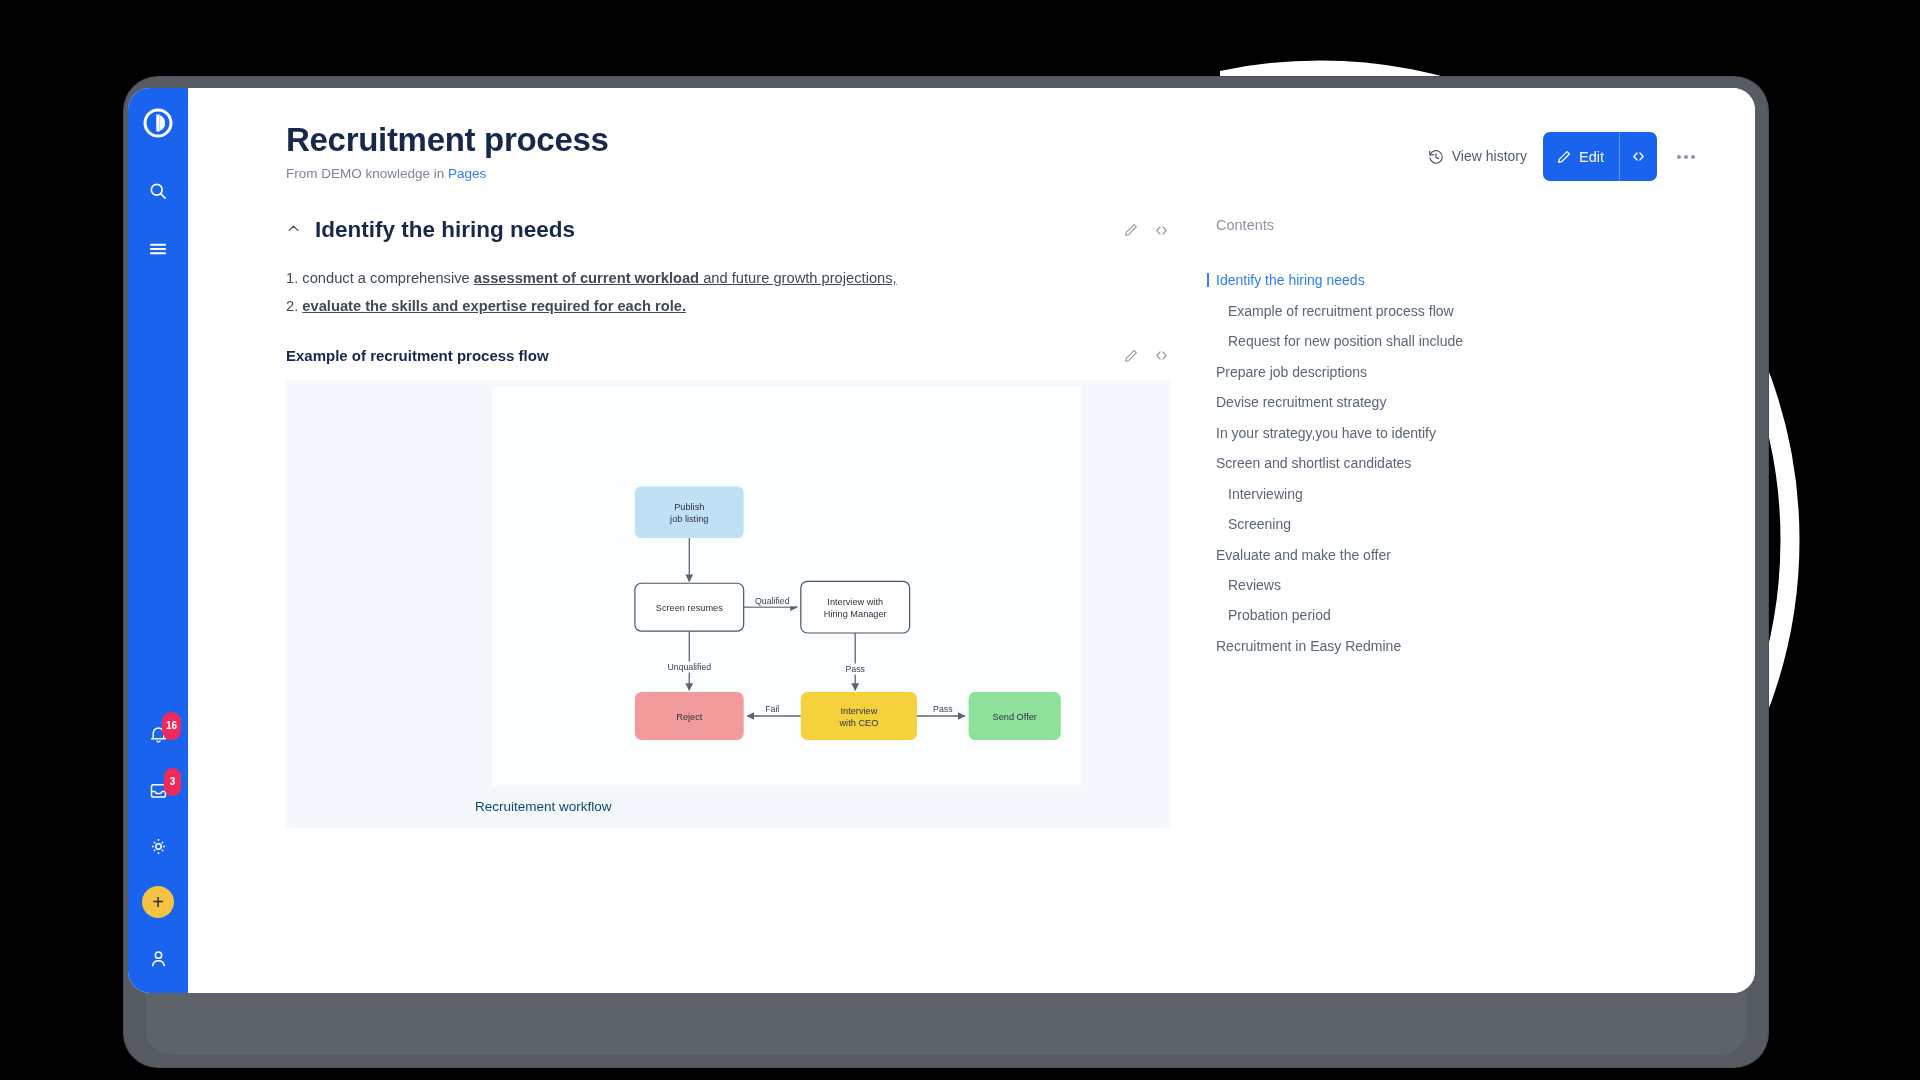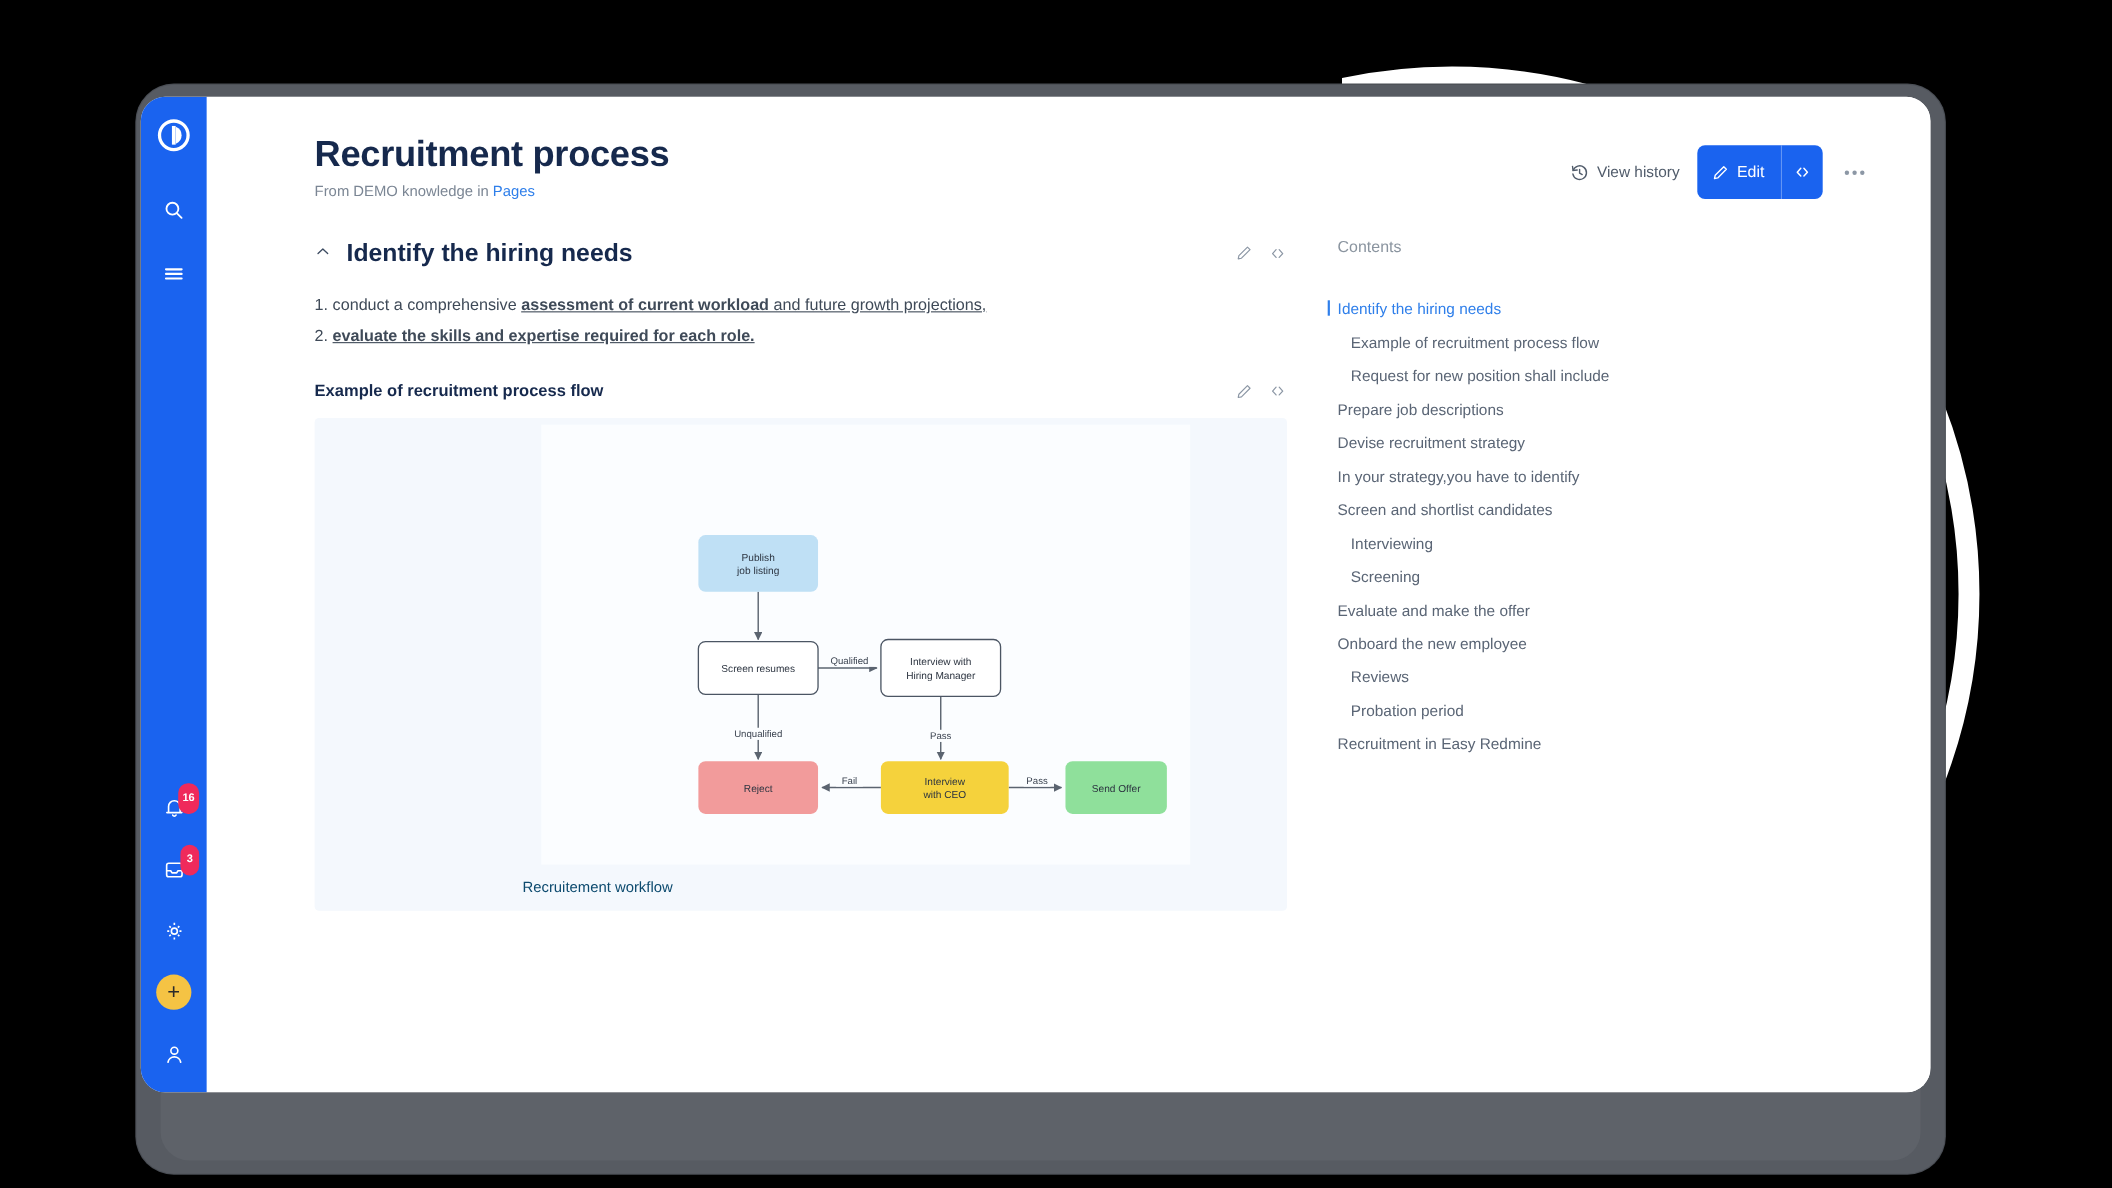--- a/index.html
+++ b/index.html
@@ -526,21 +526,20 @@
               <li class="toc-item active">Identify the hiring needs</li>
               <li class="toc-item lvl2">Example of recruitment process flow</li>
               <li class="toc-item lvl2">Request for new position shall include</li>
               <li class="toc-item">Prepare job descriptions</li>
               <li class="toc-item">Devise recruitment strategy</li>
               <li class="toc-item">In your strategy,you  have to  identify</li>
               <li class="toc-item">Screen and shortlist candidates</li>
               <li class="toc-item lvl2">Interviewing</li>
               <li class="toc-item lvl2">Screening</li>
               <li class="toc-item">Evaluate and make the offer</li>
-              <li class="toc-item">Onboard the new employee</li>
               <li class="toc-item lvl2">Reviews</li>
               <li class="toc-item lvl2">Probation period</li>
               <li class="toc-item">Recruitment in Easy Redmine</li>
             </ul>
         </aside>
 
       </div>
     </main>
   </div>
 </div>

